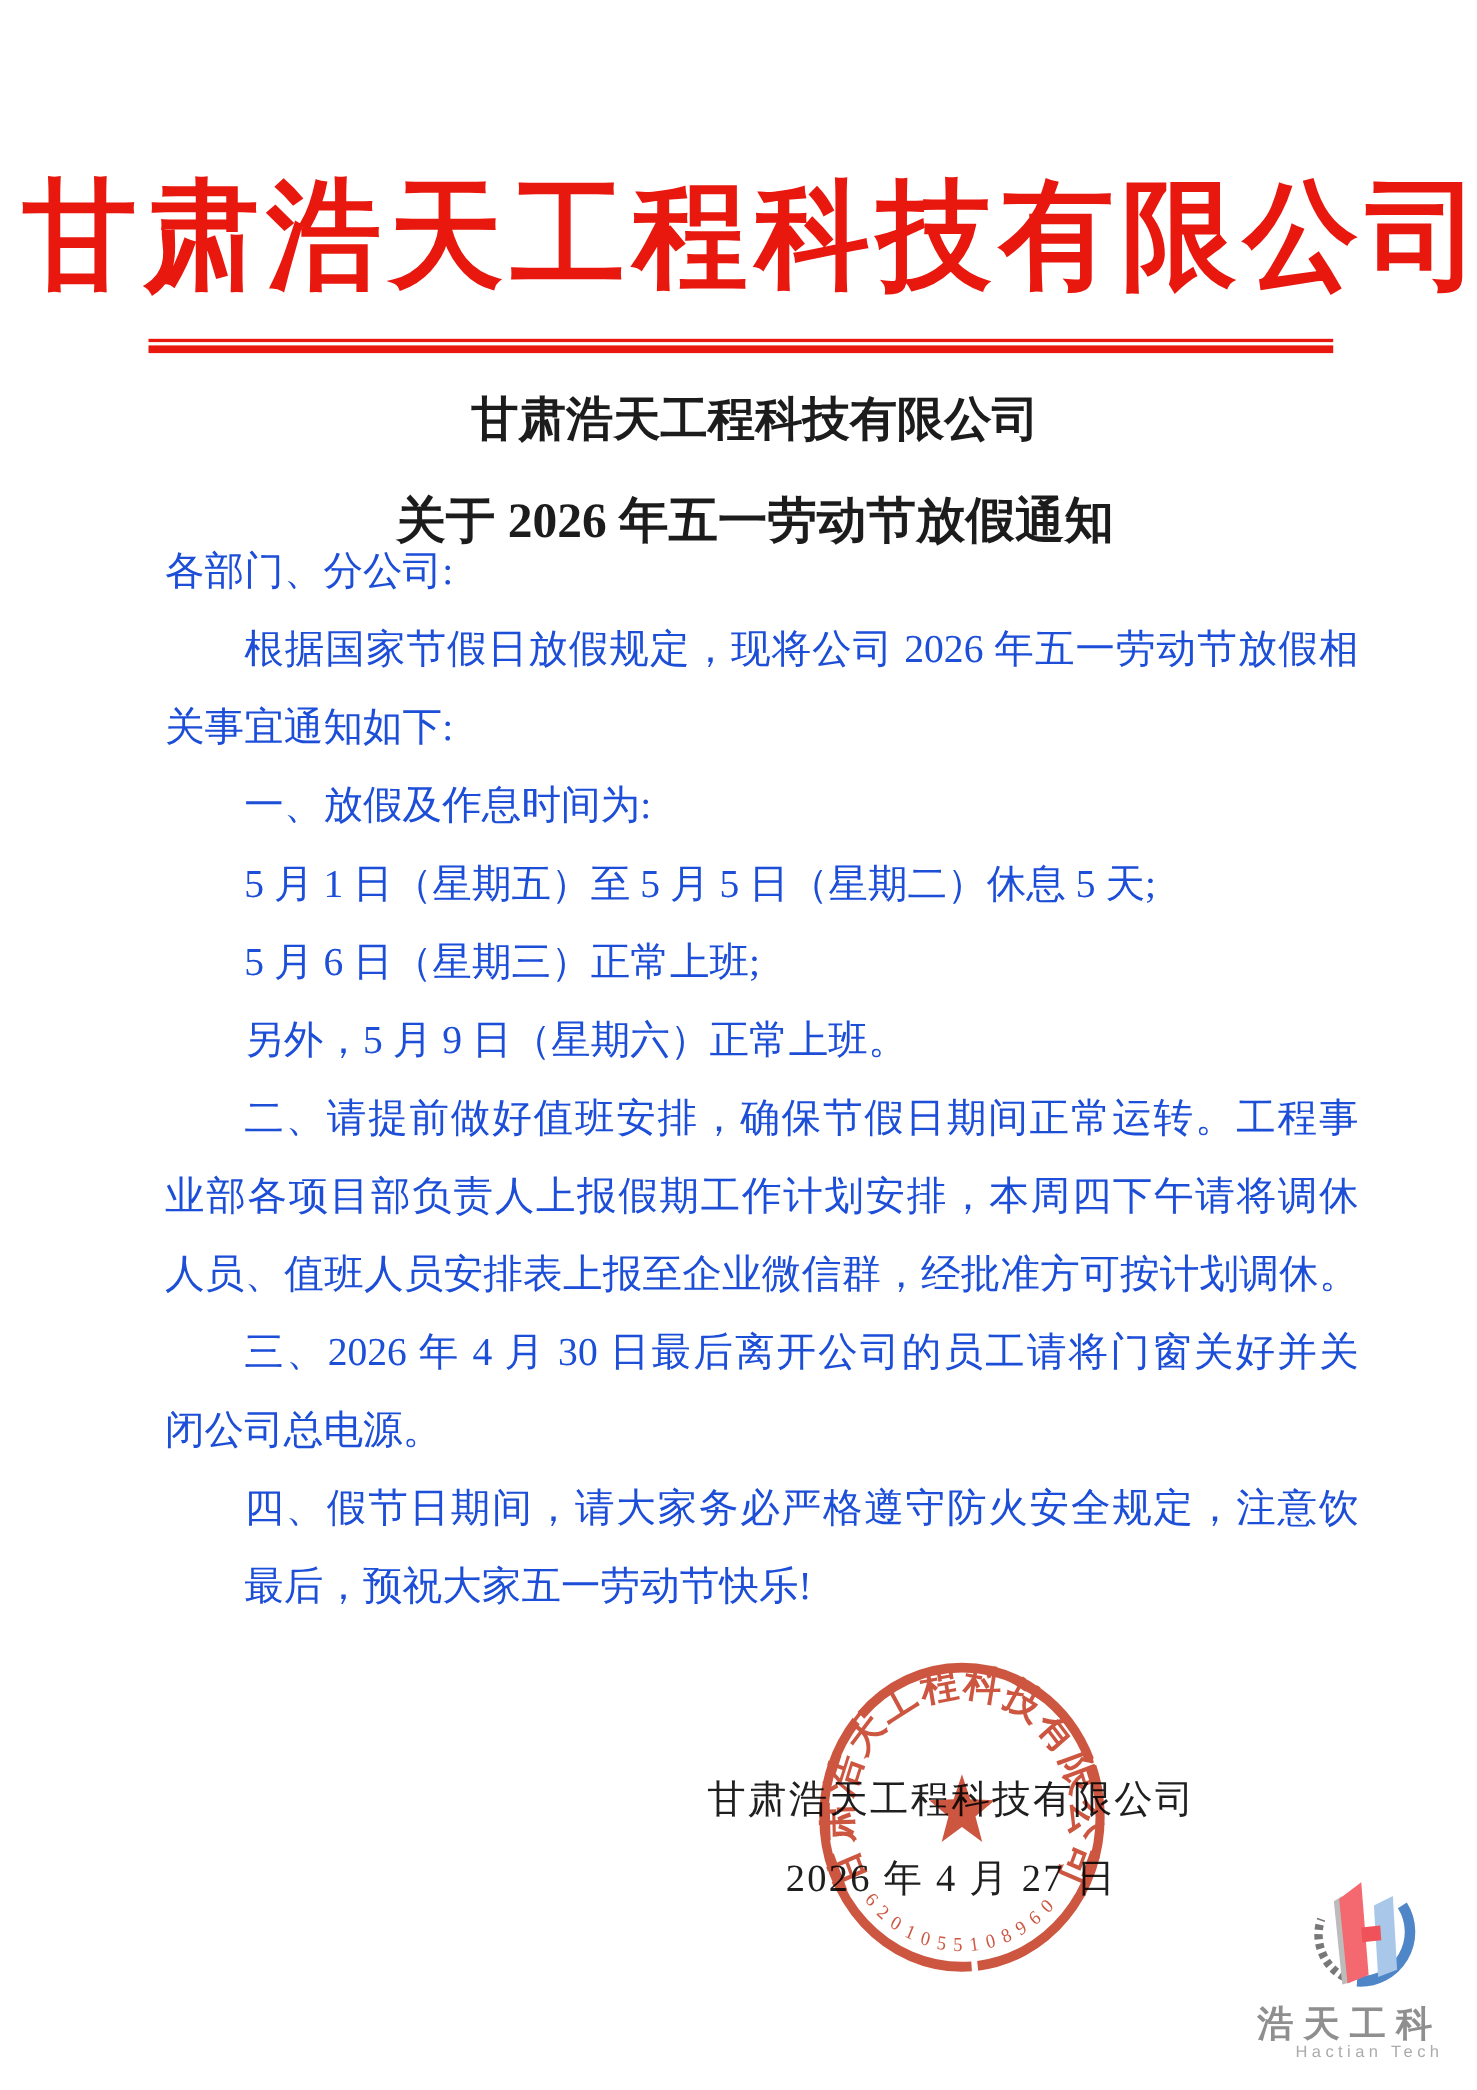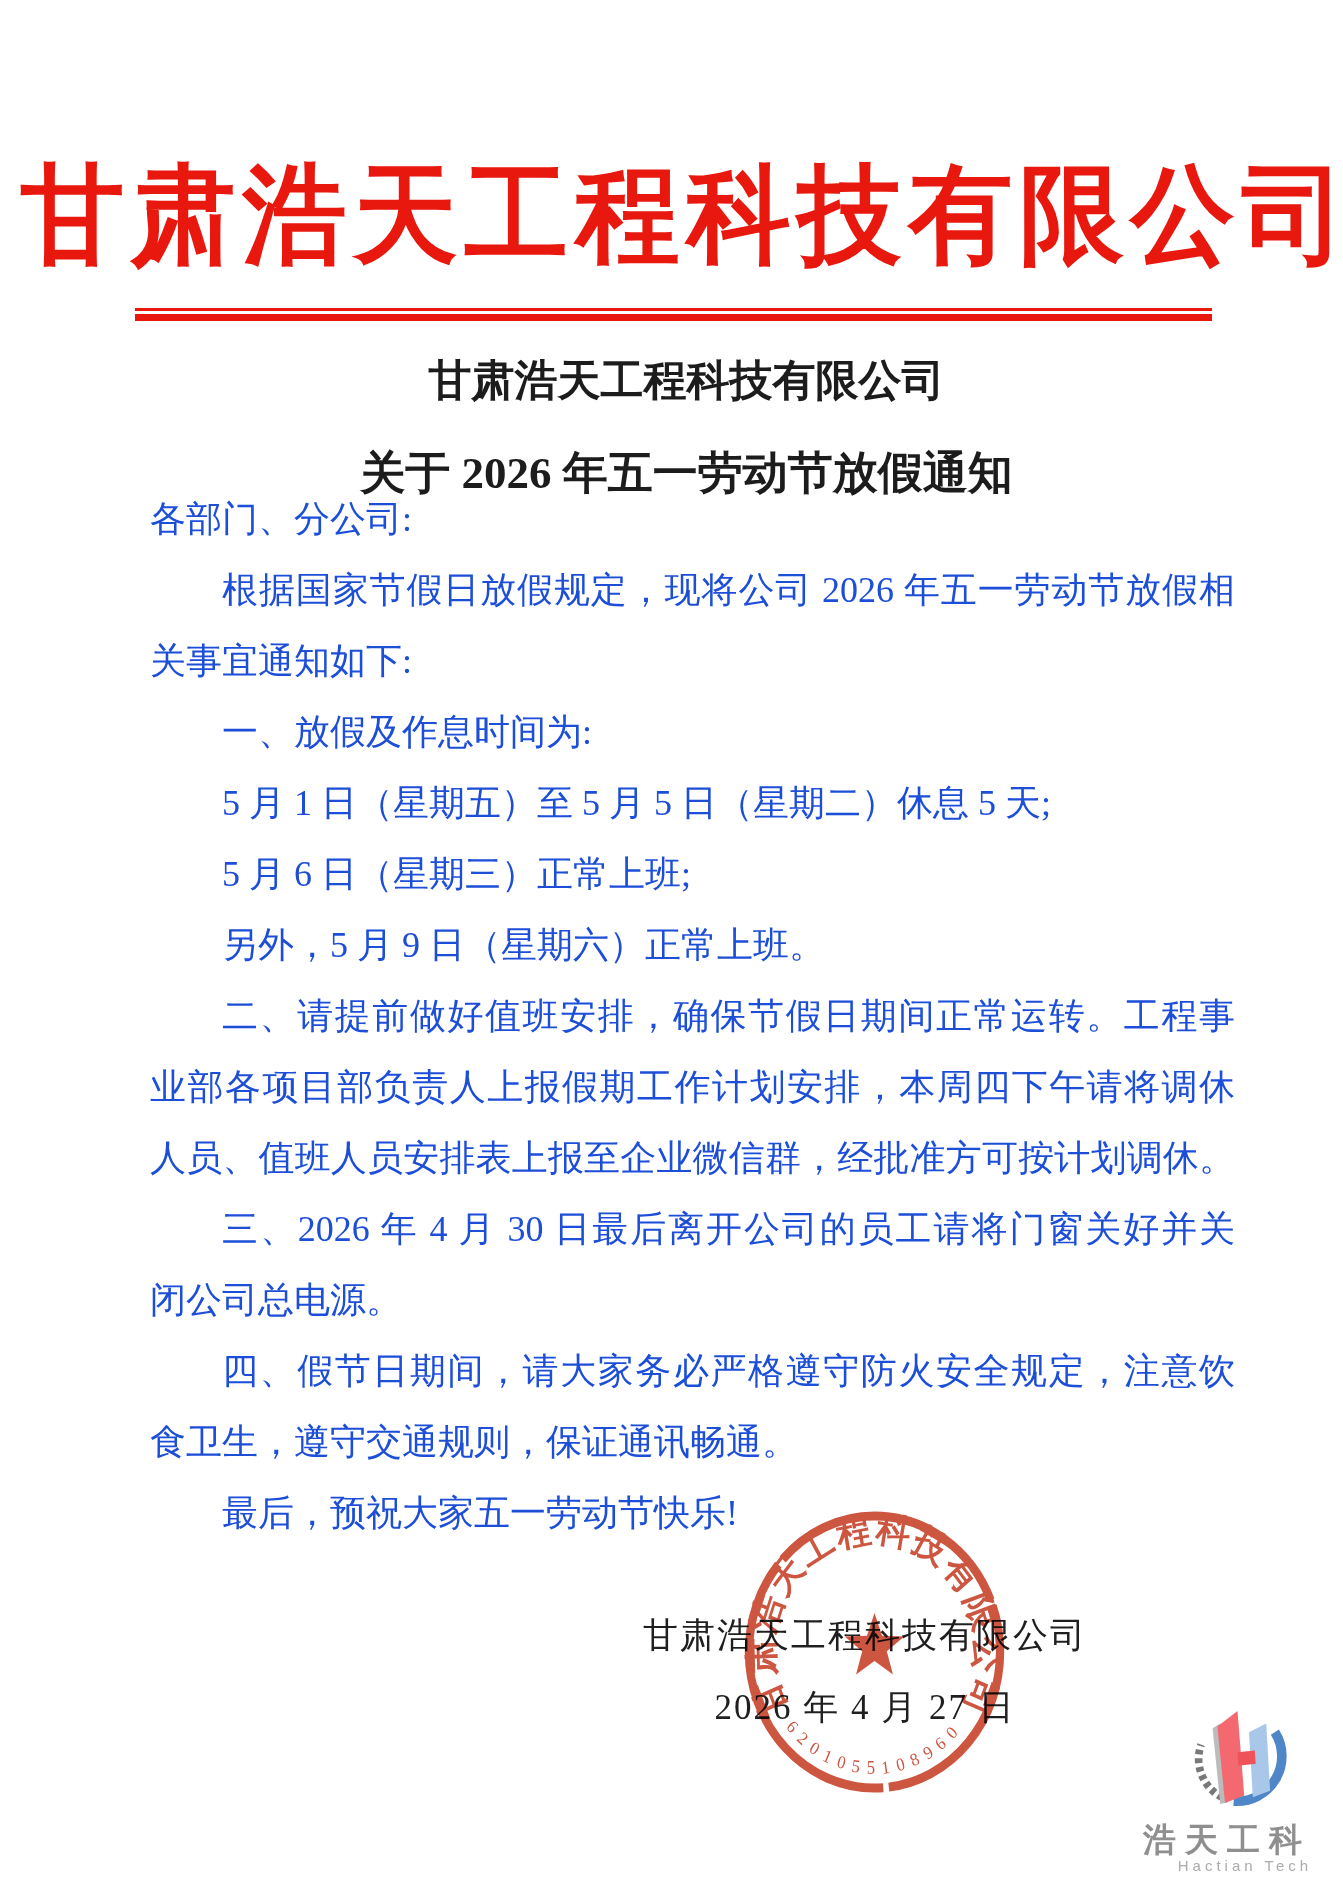--- a/index.html
+++ b/index.html
@@ -81,21 +81,20 @@
       <div class="line indent">一、放假及作息时间为:</div>
       <div class="line indent">5 月 1 日（星期五）至 5 月 5 日（星期二）休息 5 天;</div>
       <div class="line indent">5 月 6 日（星期三）正常上班;</div>
       <div class="line indent">另外，5 月 9 日（星期六）正常上班。</div>
       <div class="line indent fill">二、请提前做好值班安排，确保节假日期间正常运转。工程事</div>
       <div class="line fill">业部各项目部负责人上报假期工作计划安排，本周四下午请将调休</div>
       <div class="line fill">人员、值班人员安排表上报至企业微信群，经批准方可按计划调休。</div>
       <div class="line indent fill">三、2026 年 4 月 30 日最后离开公司的员工请将门窗关好并关</div>
       <div class="line">闭公司总电源。</div>
       <div class="line indent fill">四、假节日期间，请大家务必严格遵守防火安全规定，注意饮</div>
-      <div class="line">食卫生，遵守交通规则，保证通讯畅通。</div>
       <div class="line indent">最后，预祝大家五一劳动节快乐!</div>
     </div>
 
   <div class="sig company">甘肃浩天工程科技有限公司</div>
   <div class="sig date">2026 年 4 月 27 日</div>
 
   <svg class="seal" viewBox="0 0 300 300" preserveAspectRatio="none">
     <circle cx="150" cy="150" r="136" fill="none" stroke="#c8432c" stroke-width="9" stroke-dasharray="238 6 318 7 272 6" stroke-dashoffset="40"></circle>
     <polygon fill="#c8432c" points="150,111 158.2,133.7 182.3,134.5 163.3,149.3 170,172.5 150,159 130,172.5 136.7,149.3 117.7,134.5 141.8,133.7"></polygon>
     <defs>

